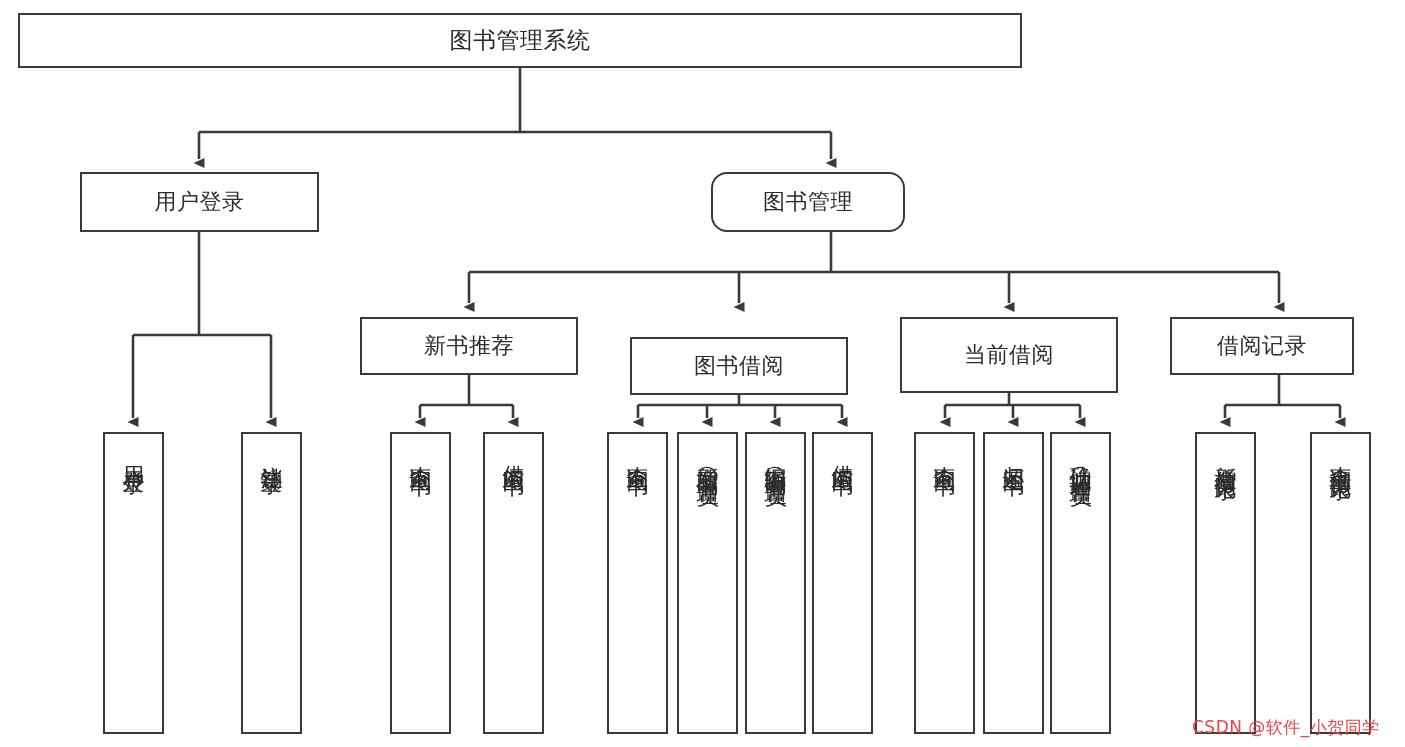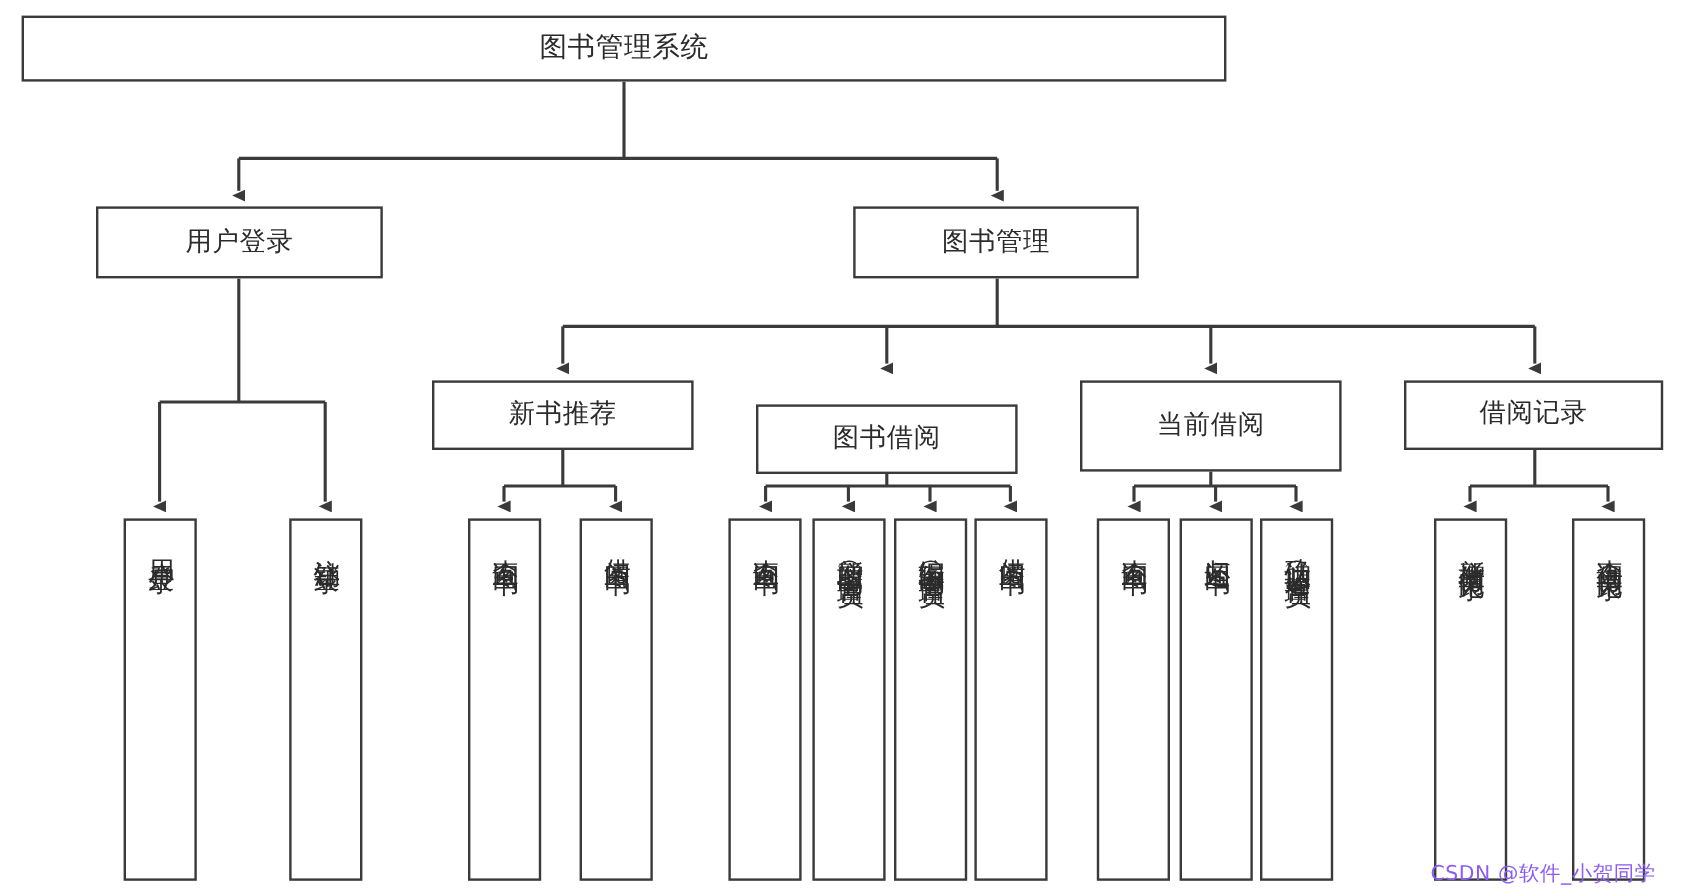--- a/index.html
+++ b/index.html
@@ -58,21 +58,21 @@
   .node.vert .node-label {
     writing-mode: vertical-rl;
     text-orientation: upright;
     font-size: 22px;
     letter-spacing: 3px;
     line-height: 1;
     white-space: nowrap;
   }
   .watermark {
     position: absolute;
-    color: #8b5cf6;
+    color: #ef4444;
     font-size: 17px;
     white-space: nowrap;
     z-index: 5;
     letter-spacing: 0.5px;
   }
 </style>
 </head>
 <body>
 
 <div id="diagram-root">
@@ -127,34 +127,34 @@
     </g>
   </svg>
 
   <div class="node horiz level0" style="left:18px; top:13px; width:1004px; height:55px;">
     <span class="node-label">图书管理系统</span>
   </div>
 
   <div class="node horiz" style="left:80px; top:172px; width:239px; height:60px;">
     <span class="node-label">用户登录</span>
   </div>
-  <div class="node horiz" style="left:711px; top:172px; width:238px; height:60px;">
+  <div class="node horiz" style="left:711px; top:172px; width:194px; height:60px;border-radius:16px;">
     <span class="node-label">图书管理</span>
   </div>
 
   <div class="node horiz" style="left:360px; top:317px; width:218px; height:58px;">
     <span class="node-label">新书推荐</span>
   </div>
   <div class="node horiz" style="left:630px; top:317px; width:218px; height:58px;margin-top:20px;">
     <span class="node-label">图书借阅</span>
   </div>
   <div class="node horiz" style="left:900px; top:317px; width:218px; height:76px;">
     <span class="node-label">当前借阅</span>
   </div>
-  <div class="node horiz" style="left:1170px; top:317px; width:216px; height:58px;font-family:Liberation Mono, monospace;">
+  <div class="node horiz" style="left:1170px; top:317px; width:184px; height:58px;">
     <span class="node-label">借阅记录</span>
   </div>
 
   <div class="node vert" style="left:103px; top:432px; width:61px; height:302px;">
     <span class="node-label">用户登录</span>
   </div>
   <div class="node vert" style="left:241px; top:432px; width:61px; height:302px;">
     <span class="node-label">注销登录</span>
   </div>
 

